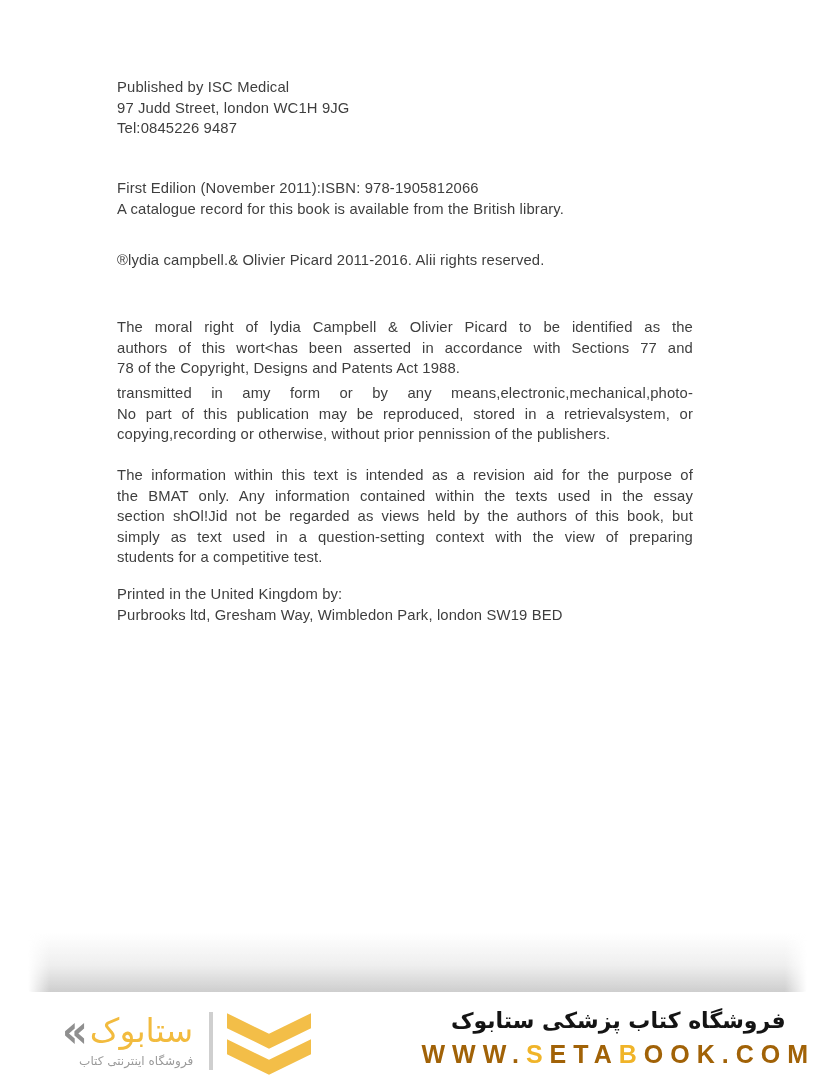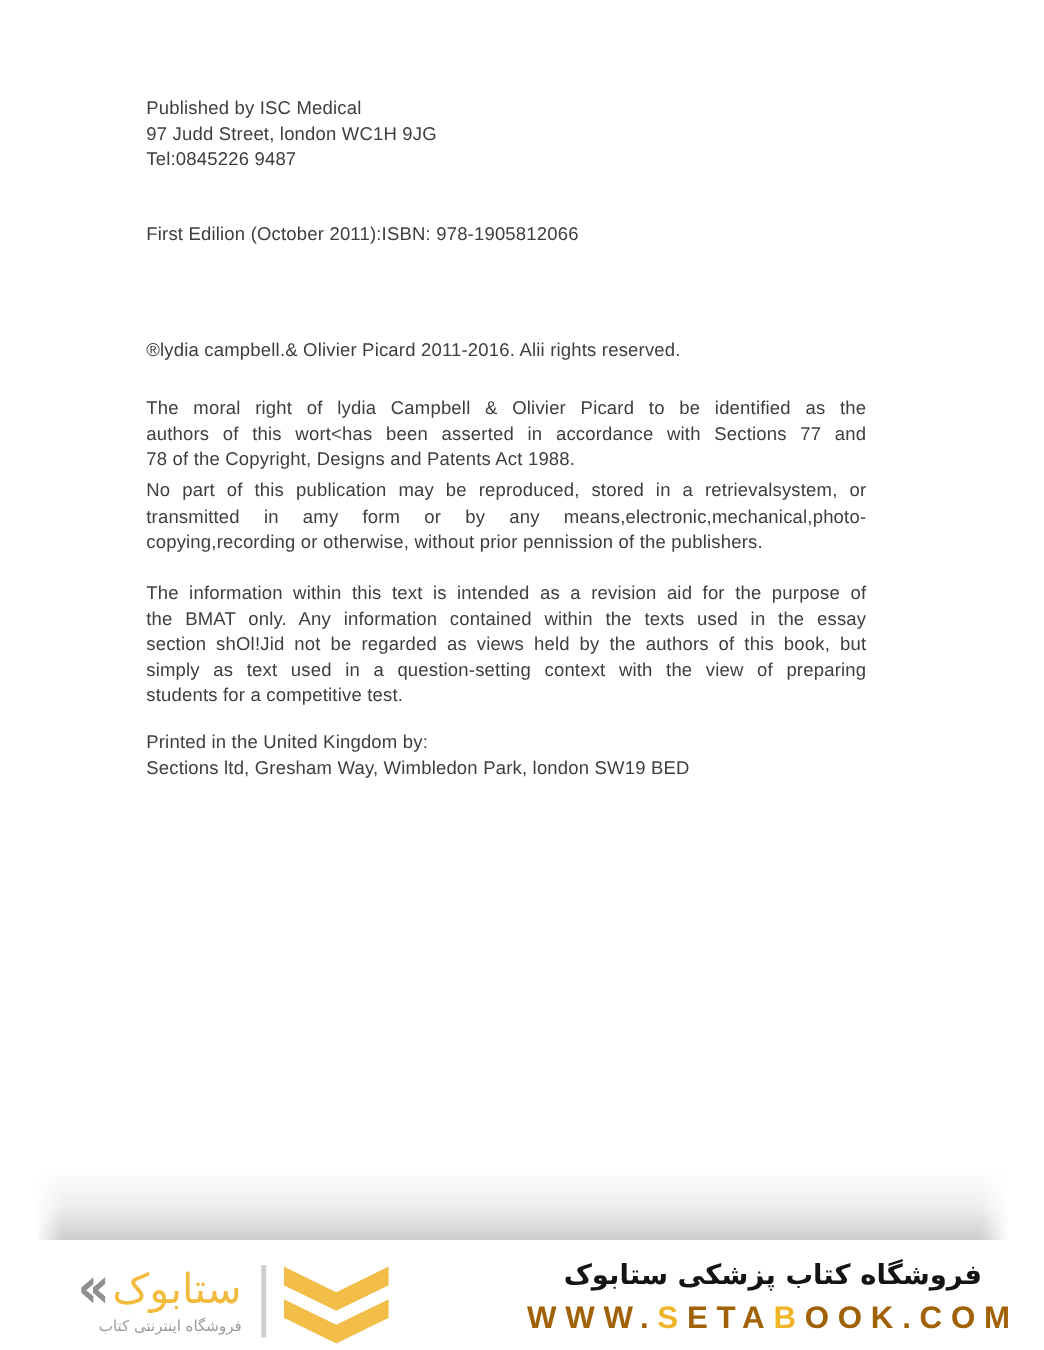--- a/index.html
+++ b/index.html
@@ -110,50 +110,51 @@
 </head>
 <body>
 
 <div class="doc-block" style="top:77px">
   <div class="doc-line">Published by ISC Medical</div>
   <div class="doc-line">97 Judd Street, london WC1H 9JG</div>
   <div class="doc-line">Tel:0845226 9487</div>
 </div>
 
 <div class="doc-block" style="top:178px">
-  <div class="doc-line">First Edilion (October 2011):ISBN: 978-1905812066</div>
+  <div class="doc-line">First Edilion (November 2011):ISBN: 978-1905812066</div>
+  <div class="doc-line">A catalogue record for this book is available from the British library.</div>
 </div>
 
-<div class="doc-block" style="top:271px">
+<div class="doc-block" style="top:250px">
   <div class="doc-line">®lydia campbell.&amp; Olivier Picard 2011-2016. Alii rights reserved.</div>
 </div>
 
 <div class="doc-block" style="top:317px">
   <div class="doc-line just">The moral right of lydia Campbell &amp; Olivier Picard to be identified as the</div>
   <div class="doc-line just">authors of this wort&lt;has been asserted in accordance with Sections 77 and</div>
   <div class="doc-line">78 of the Copyright, Designs and Patents Act 1988.</div>
 </div>
 
 <div class="doc-block" style="top:383px">
+  <div class="doc-line just">transmitted in amy form or by any means,electronic,mechanical,photo-</div>
   <div class="doc-line just">No part of this publication may be reproduced, stored in a retrievalsystem, or</div>
-  <div class="doc-line just">transmitted in amy form or by any means,electronic,mechanical,photo-</div>
   <div class="doc-line">copying,recording or otherwise, without prior pennission of the publishers.</div>
 </div>
 
 <div class="doc-block" style="top:465px">
   <div class="doc-line just">The information within this text is intended as a revision aid for the purpose of</div>
   <div class="doc-line just">the BMAT only. Any information contained within the texts used in the essay</div>
   <div class="doc-line just">section shOl!Jid not be regarded as views held by the authors of this book, but</div>
   <div class="doc-line just">simply as text used in a question-setting context with the view of preparing</div>
   <div class="doc-line">students for a competitive test.</div>
 </div>
 
 <div class="doc-block" style="top:584px">
   <div class="doc-line">Printed in the United Kingdom by:</div>
-  <div class="doc-line">Sections ltd, Gresham Way, Wimbledon Park, london SW19 BED</div>
+  <div class="doc-line">Purbrooks ltd, Gresham Way, Wimbledon Park, london SW19 BED</div>
 </div>
 
 <div class="scan-shadow"></div>
 
 <div class="footer">
 
   <div class="logo-group">
     <div class="wordmark-col">
       <div class="wordmark-row">
         <span class="guillemet">«</span>

